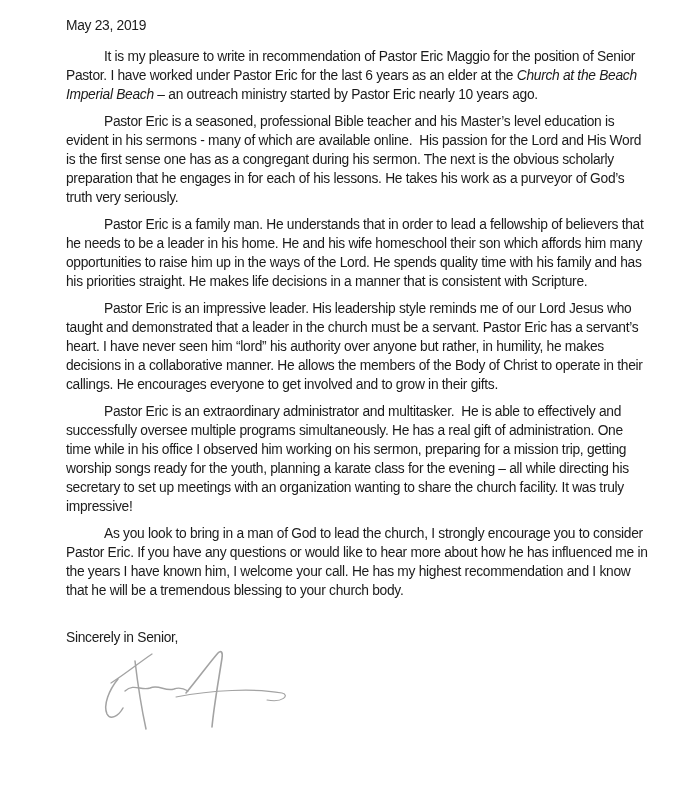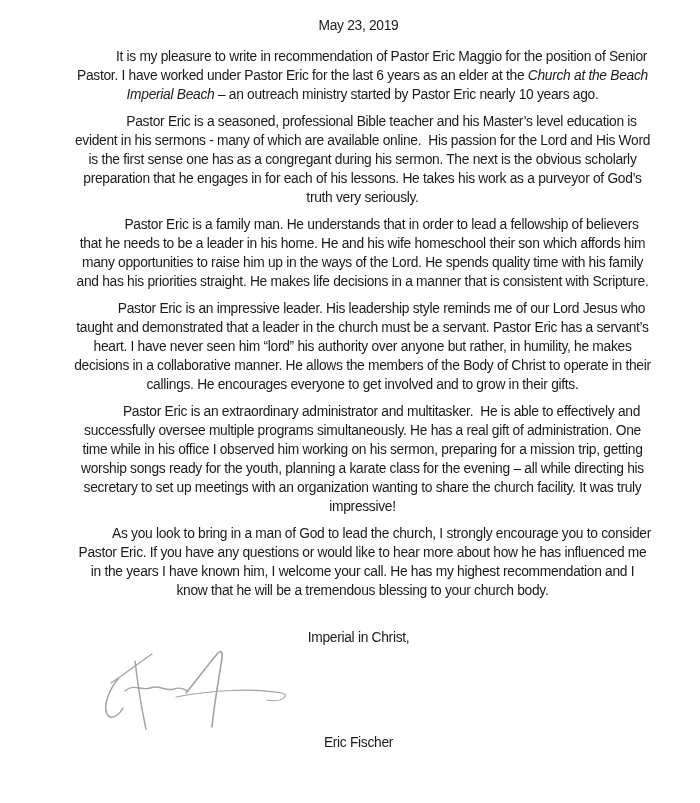--- a/index.html
+++ b/index.html
@@ -13,28 +13,27 @@
     height: 803px;
     background: #ffffff;
     box-sizing: border-box;
     padding: 16px 49px 0 66px;
     overflow: hidden;
     font-family: "Liberation Sans", sans-serif;
     color: #1b1b1b;
     font-size: 13.8px;
     line-height: 19px;
     letter-spacing: -0.3px;
-    text-align: center;
   }
   .line {
     margin: 0 0 12px 0;
     white-space: pre-wrap;
   }
   .para {
-    margin: 0 0 8px 8px;
+    margin: 0 0 8px 0;
     white-space: pre-wrap;
   }
   .indent { text-indent: 38px; }
   .it { font-style: italic; }
   .closing {
     margin: 28px 0 0 0;
     white-space: pre-wrap;
   }
   .sig-block {
     height: 82px;
@@ -57,29 +56,28 @@
   <p class="para indent"><span>Pastor Eric is a seasoned, professional Bible teacher and his Master’s level education is evident in his sermons - many of which are available online.  His passion for the Lord and His Word is the first sense one has as a congregant during his sermon. The next is the obvious scholarly preparation that he engages in for each of his lessons. He takes his work as a purveyor of God’s truth very seriously.</span></p>
 
   <p class="para indent"><span>Pastor Eric is a family man. He understands that in order to lead a fellowship of believers that he needs to be a leader in his home. He and his wife homeschool their son which affords him many opportunities to raise him up in the ways of the Lord. He spends quality time with his family and has his priorities straight. He makes life decisions in a manner that is consistent with Scripture.</span></p>
 
   <p class="para indent"><span>Pastor Eric is an impressive leader. His leadership style reminds me of our Lord Jesus who taught and demonstrated that a leader in the church must be a servant. Pastor Eric has a servant’s heart. I have never seen him “lord” his authority over anyone but rather, in humility, he makes decisions in a collaborative manner. He allows the members of the Body of Christ to operate in their callings. He encourages everyone to get involved and to grow in their gifts.</span></p>
 
   <p class="para indent"><span>Pastor Eric is an extraordinary administrator and multitasker.  He is able to effectively and successfully oversee multiple programs simultaneously. He has a real gift of administration. One time while in his office I observed him working on his sermon, preparing for a mission trip, getting worship songs ready for the youth, planning a karate class for the evening – all while directing his secretary to set up meetings with an organization wanting to share the church facility. It was truly impressive!</span></p>
 
   <p class="para indent"><span>As you look to bring in a man of God to lead the church, I strongly encourage you to consider Pastor Eric. If you have any questions or would like to hear more about how he has influenced me in the years I have known him, I welcome your call. He has my highest recommendation and I know that he will be a tremendous blessing to your church body.</span></p>
 
-  <p class="closing">Imperial in Christ,</p>
+  <p class="closing">Sincerely in Senior,</p>
 
   <div class="sig-block">
     <svg width="195" height="82" viewBox="0 0 195 82" aria-hidden="true">
       <g fill="none" stroke-linecap="round" stroke-linejoin="round">
         <path d="M 50 5 C 38 13, 22 26, 9 34" stroke-width="1.3" stroke="#a3a3a3"></path>
         <path d="M 16 30 C 7 41, 1 56, 5 65 C 8 71, 16 68, 21 59" stroke-width="1.5" stroke="#a3a3a3"></path>
         <path d="M 33 12 C 35 29, 39 57, 44 80" stroke-width="1.5" stroke="#a3a3a3"></path>
         <path d="M 23 42 C 32 34, 39 42, 48 39 C 57 35, 63 43, 72 40 C 77 38, 81 39, 86 42" stroke-width="1.4" stroke="#a3a3a3"></path>
         <path d="M 84 44 C 95 31, 108 13, 116 4 C 119 1, 121 3, 120 9 C 117 29, 112 56, 110 78" stroke-width="1.6" stroke="#a3a3a3"></path>
         <path d="M 74 48 C 110 41, 152 39, 180 44 C 188 46, 181 54, 165 51" stroke-width="1.2" stroke="#a3a3a3"></path>
       </g>
     </svg>
   </div>
 
-  <p class="sig-name">Eric Fischer</p>
 </div>
 
 </body></html>

